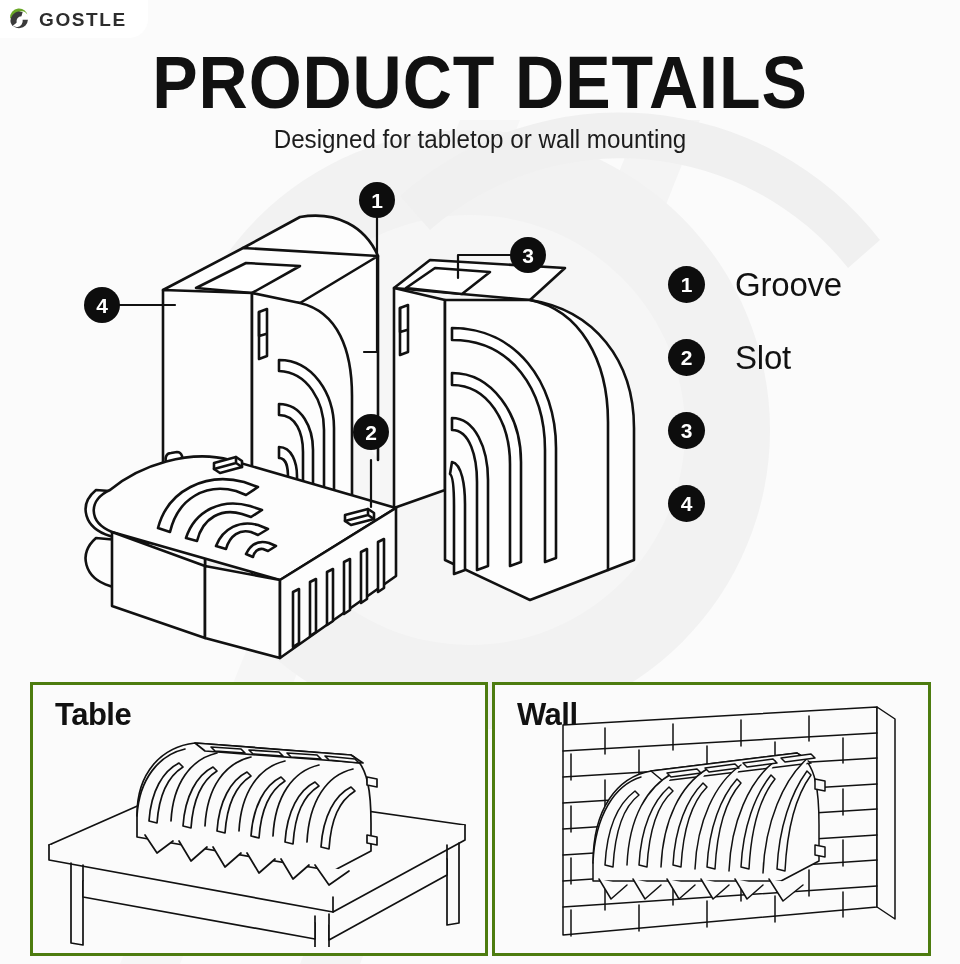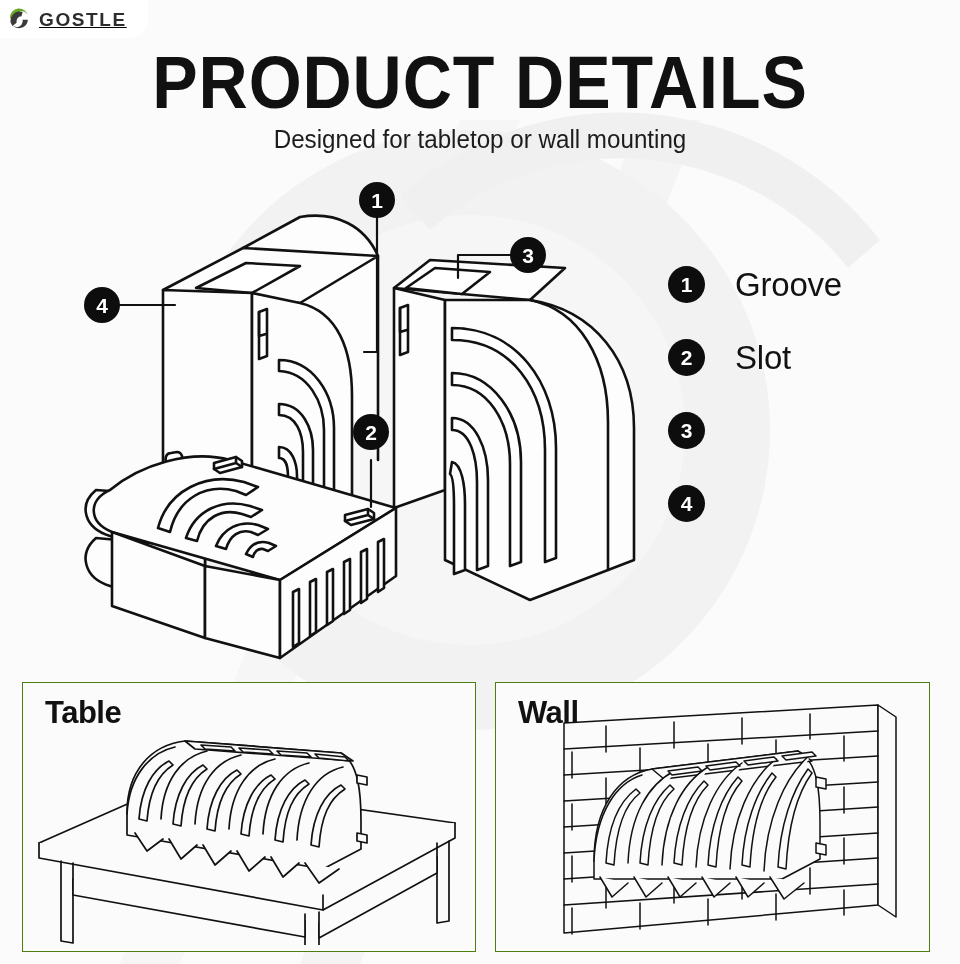--- a/index.html
+++ b/index.html
@@ -25,21 +25,20 @@
     left: 0; top: 0;
     width: 148px; height: 38px;
     background: #ffffff;
     border-bottom-right-radius: 19px;
     display: flex;
     align-items: center;
     gap: 7px;
     padding-left: 6px;
     box-sizing: border-box;
     z-index: 30;
-    text-decoration: underline;
   }
   .logo-mark { width: 26px; height: 26px; flex: 0 0 26px; }
   .logo-text {
     font-size: 19px;
     font-weight: bold;
     letter-spacing: 1.6px;
     color: #2d2d2d;
     line-height: 1;
   }
 
@@ -108,27 +107,28 @@
     font-size: 33px;
     font-weight: normal;
     color: #121212;
     letter-spacing: -0.2px;
     line-height: 1;
   }
 
   
   .panel {
     position: absolute;
-    border: 1px solid #4d7c0f;
+    border: 3px solid #4d7c0f;
     background: #fbfbfb;
     overflow: hidden;
     z-index: 15;
+    margin-left: 8px;
   }
   .panel-table { left: 22px; top: 682px; width: 452px; height: 268px; }
-  .panel-wall  { left: 495px; top: 682px; width: 433px; height: 268px; }
+  .panel-wall  { left: 484px; top: 682px; width: 433px; height: 268px; }
   .panel-title {
     position: absolute;
     left: 22px; top: 14px;
     font-size: 31px;
     font-weight: bold;
     color: #111111;
     line-height: 1;
     letter-spacing: -0.5px;
     z-index: 4;
   }

